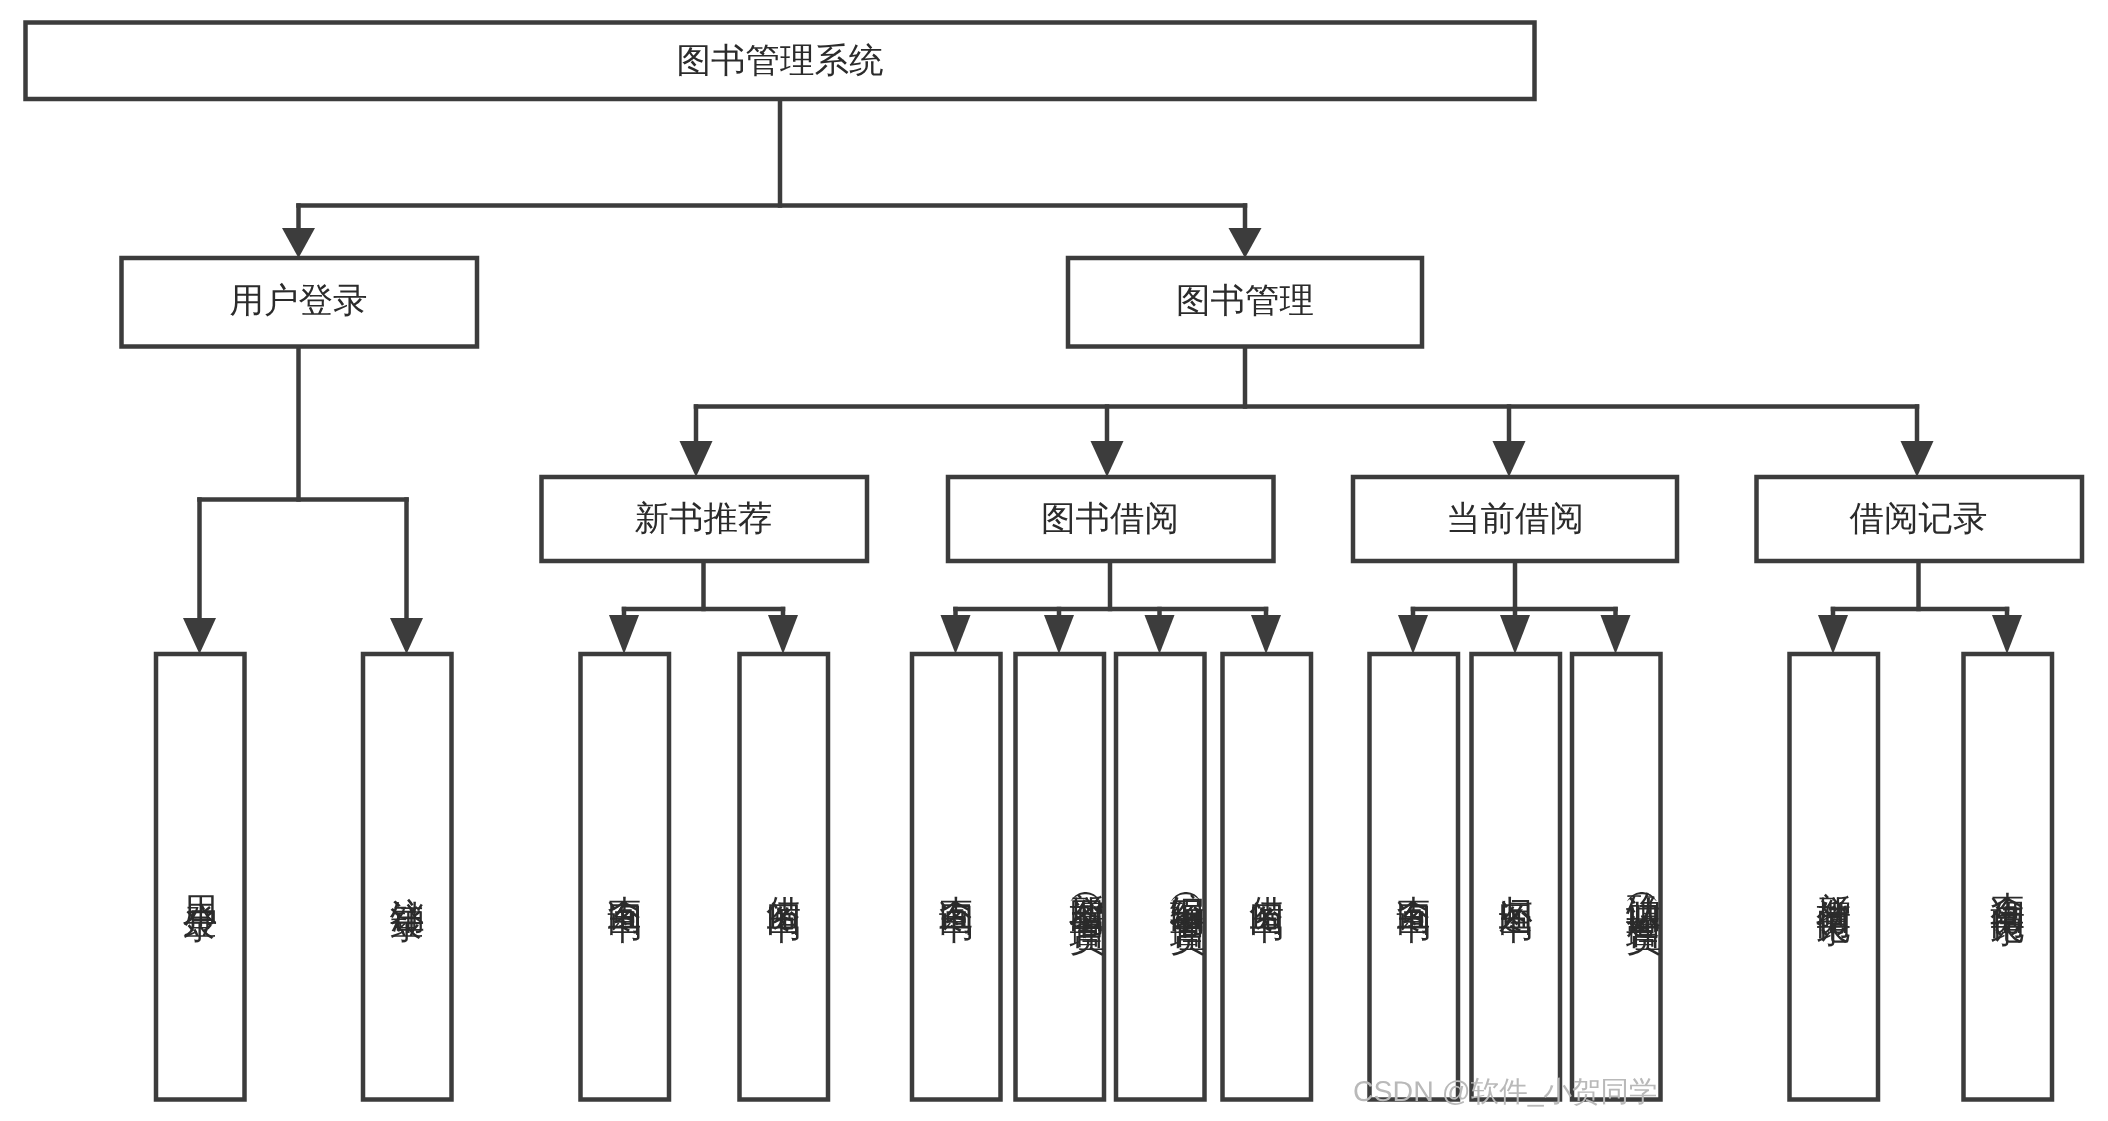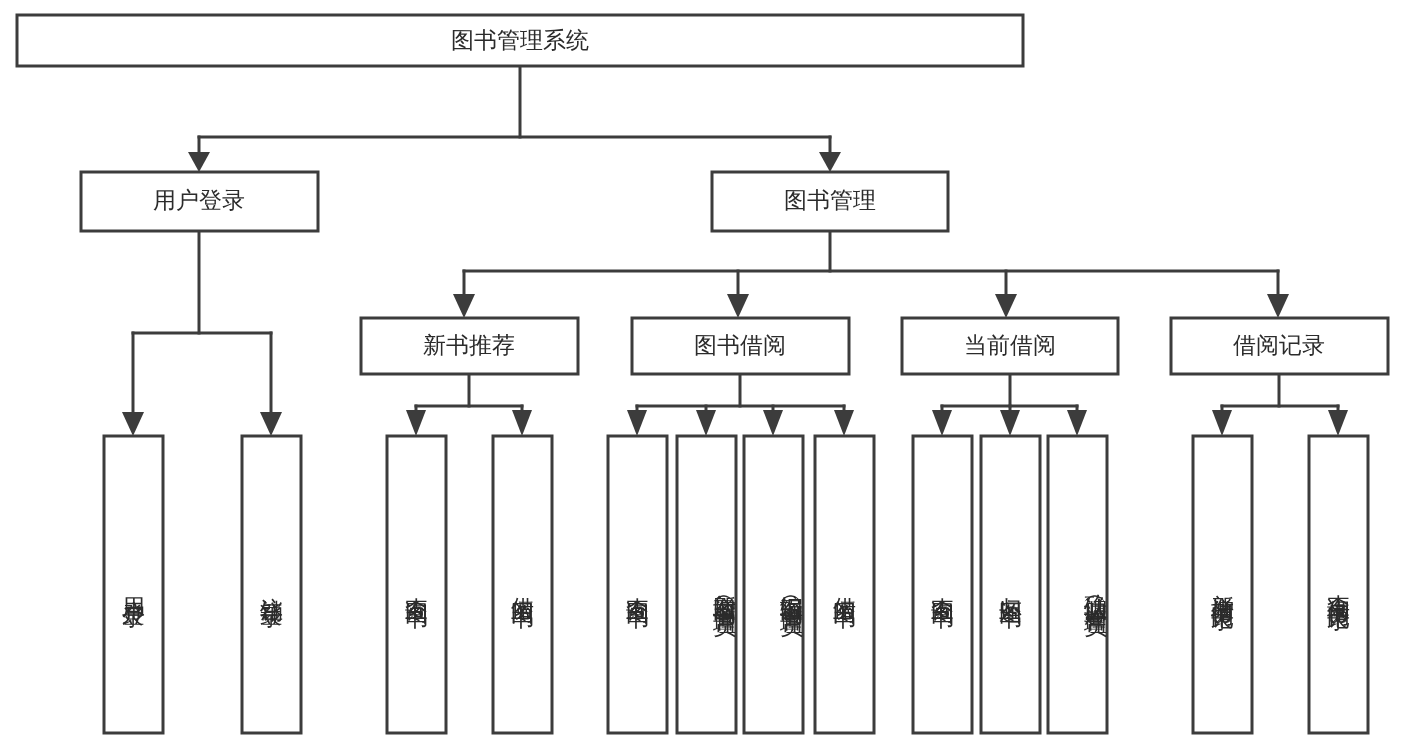--- a/index.html
+++ b/index.html
@@ -212,13 +212,14 @@
   <div class="vlabel" style="left:744px; top:436px; width:59px; height:297px; align-items:flex-start; padding-top:10px; box-sizing:border-box;">编辑图书（管理员）</div>
   <div class="vlabel" style="left:815px; top:436px; width:59px; height:297px;">借阅图书</div>
 
   <div class="vlabel" style="left:913px; top:436px; width:59px; height:297px;">查询图书</div>
   <div class="vlabel" style="left:981px; top:436px; width:59px; height:297px;">归还图书</div>
   <div class="vlabel" style="left:1048px; top:436px; width:59px; height:297px; align-items:flex-start; padding-top:10px; box-sizing:border-box;">确认归还（管理员）</div>
 
   <div class="vlabel" style="left:1193px; top:436px; width:59px; height:297px;">新增借阅记录</div>
   <div class="vlabel" style="left:1309px; top:436px; width:59px; height:297px;">查询借阅记录</div>
 
+  <div class="watermark">CSDN @软件_小贺同学</div>
 </div>
 
 </body></html>

